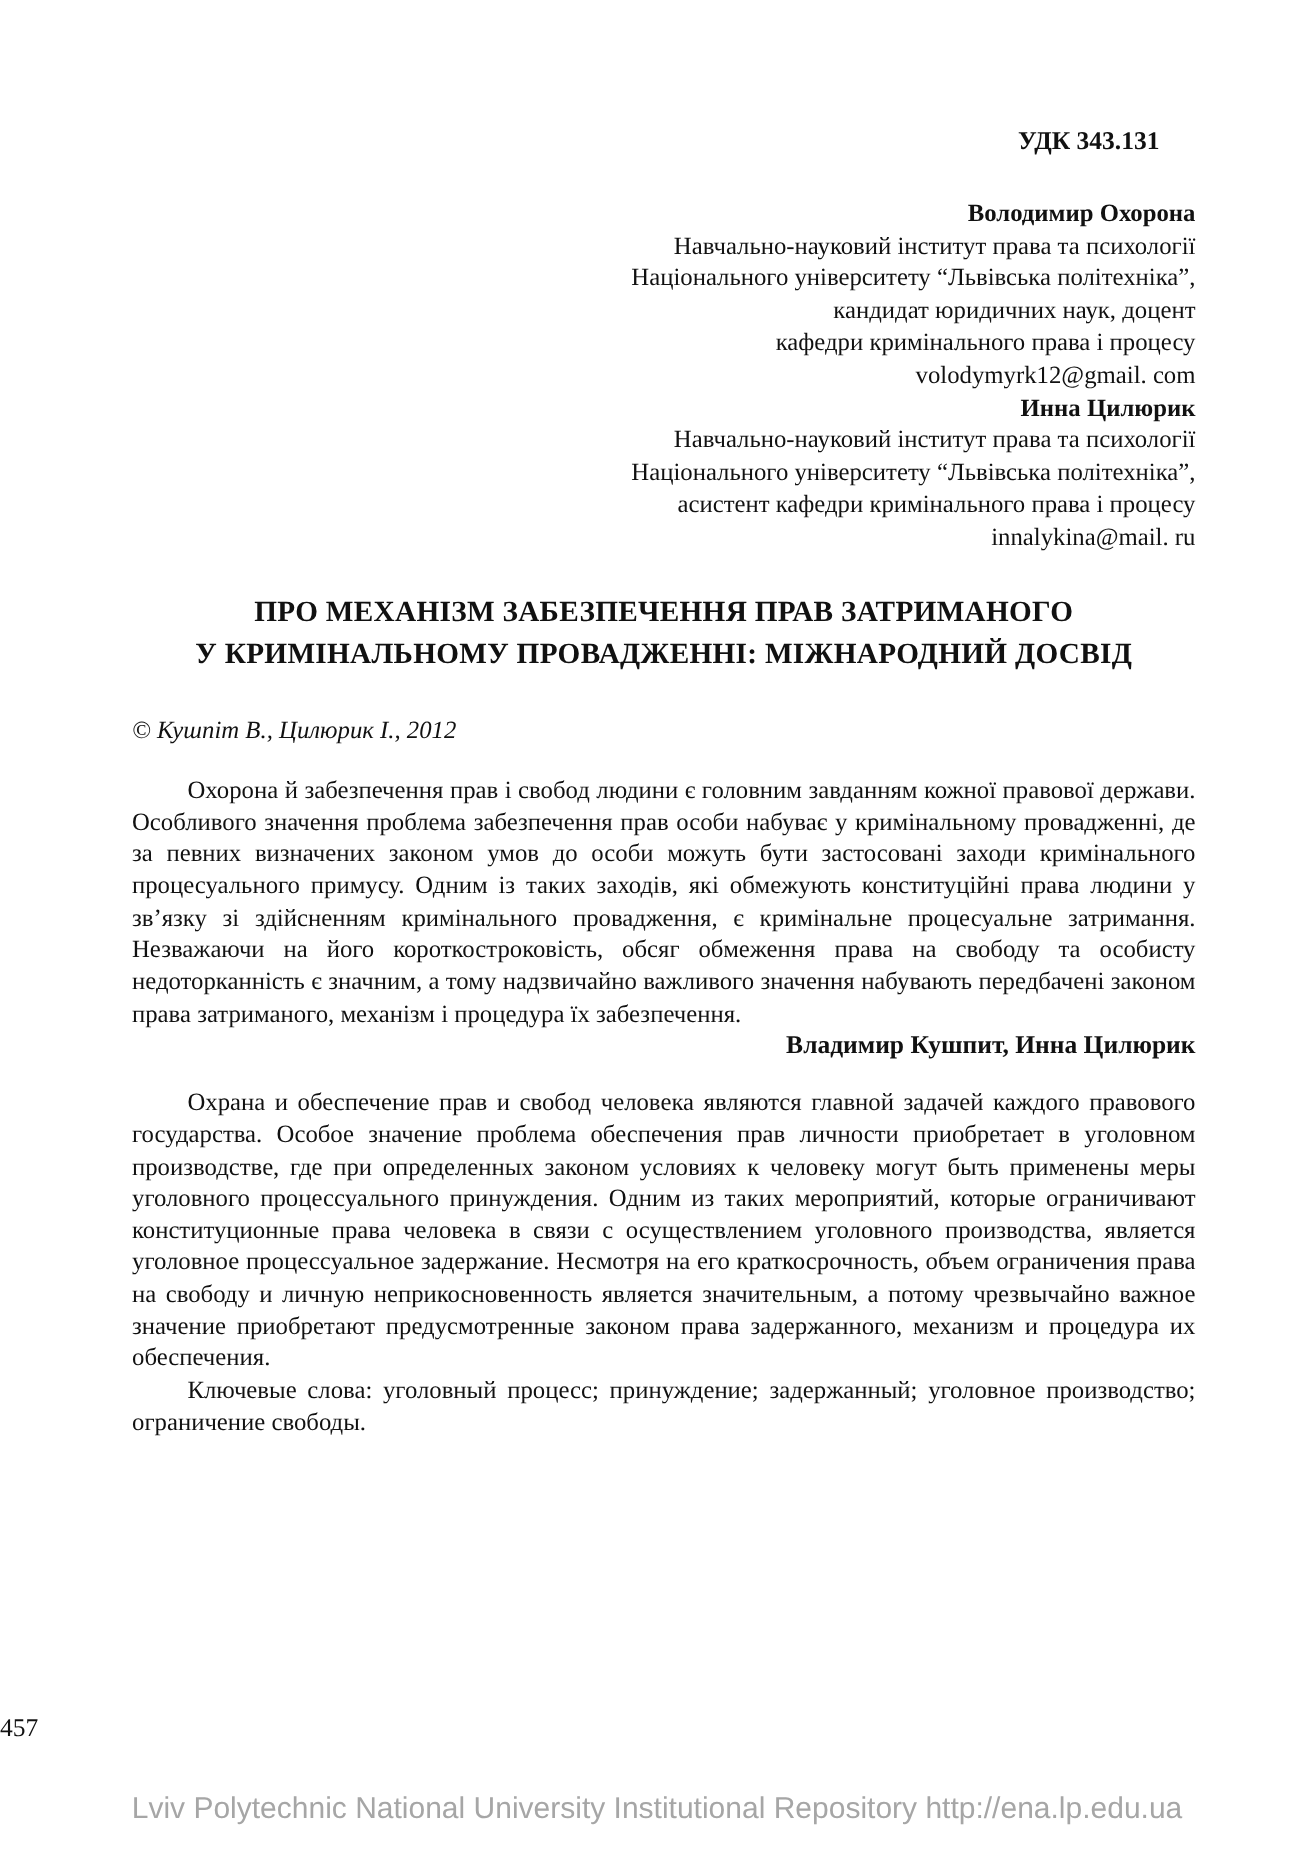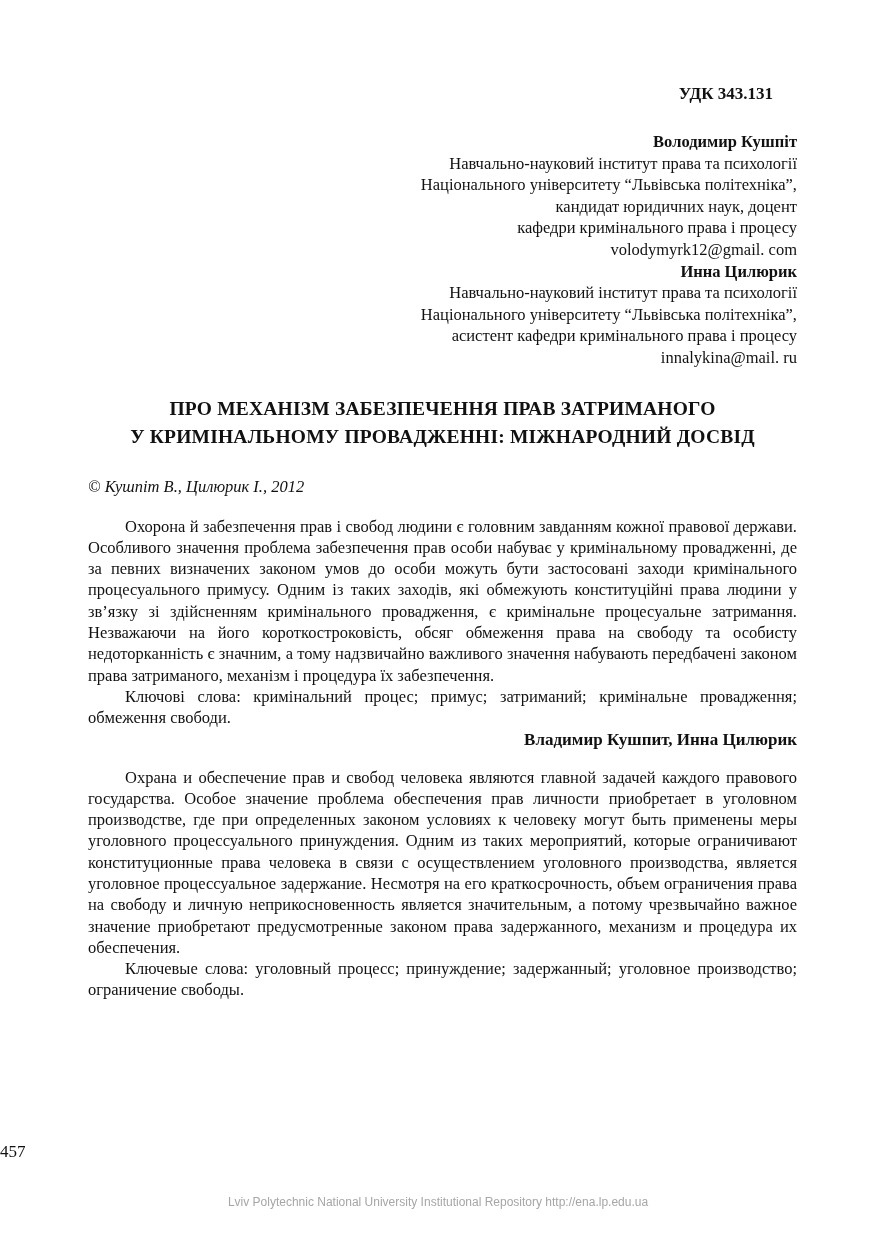--- a/index.html
+++ b/index.html
@@ -81,51 +81,50 @@
     font-size: 17px;
     color: #111111;
   }
   .repo-footer {
     position: absolute;
     left: 0;
     right: 0;
     top: 1195px;
     text-align: center;
     font-family: "Liberation Sans", sans-serif;
-    font-size: 12px;
+    font-size: 20px;
     color: #a6a6a6;
   }
 </style>
 </head>
 <body>
 
 <div class="page">
 
   <div class="udk">УДК 343.131</div>
 
   <div class="authors">
-    <div class="author-name">Володимир Кушпіт</div>
+    <div class="author-name">Володимир Охорона</div>
     <div class="aff-line">Навчально-науковий інститут права та психології</div>
     <div class="aff-line">Національного університету “Львівська політехніка”,</div>
     <div class="aff-line">кандидат юридичних наук, доцент</div>
     <div class="aff-line">кафедри кримінального права і процесу</div>
     <div class="aff-line">volodymyrk12@gmail. com</div>
     <div class="author-name">Инна Цилюрик</div>
     <div class="aff-line">Навчально-науковий інститут права та психології</div>
     <div class="aff-line">Національного університету “Львівська політехніка”,</div>
     <div class="aff-line">асистент кафедри кримінального права і процесу</div>
     <div class="aff-line">innalykina@mail. ru</div>
   </div>
 
   <h1 class="title-ua"><span>ПРО МЕХАНІЗМ ЗАБЕЗПЕЧЕННЯ ПРАВ ЗАТРИМАНОГО</span><br><span>У КРИМІНАЛЬНОМУ ПРОВАДЖЕННІ: МІЖНАРОДНИЙ ДОСВІД</span></h1>
 
   <div class="copyright">© Кушпіт В., Цилюрик І., 2012</div>
 
   <p class="abstract">Охорона й забезпечення прав і свобод людини є головним завданням кожної правової держави. Особливого значення проблема забезпечення прав особи набуває у кримінальному провадженні, де за певних визначених законом умов до особи можуть бути застосовані заходи кримінального процесуального примусу. Одним із таких заходів, які обмежують конституційні права людини у зв’язку зі здійсненням кримінального провадження, є кримінальне процесуальне затримання. Незважаючи на його короткостроковість, обсяг обмеження права на свободу та особисту недоторканність є значним, а тому надзвичайно важливого значення набувають передбачені законом права затриманого, механізм і процедура їх забезпечення.</p>
-  <p class="abstract keywords">Ключові слова: кримінальний процес; примус; затриманий; кримінальне провадження; обмеження свободи.</p>
 
   <div class="authors-ru">Владимир Кушпит, Инна Цилюрик</div>
 
 
   <p class="abstract ru-first">Охрана и обеспечение прав и свобод человека являются главной задачей каждого правового государства. Особое значение проблема обеспечения прав личности приобретает в уголовном производстве, где при определенных законом условиях к человеку могут быть применены меры уголовного процессуального принуждения. Одним из таких мероприятий, которые ограничивают конституционные права человека в связи с осуществлением уголовного производства, является уголовное процессуальное задержание. Несмотря на его краткосрочность, объем ограничения права на свободу и личную неприкосновенность является значительным, а потому чрезвычайно важное значение приобретают предусмотренные законом права задержанного, механизм и процедура их обеспечения.</p>
   <p class="abstract keywords">Ключевые слова: уголовный процесс; принуждение; задержанный; уголовное производство; ограничение свободы.</p>
 
   <div class="page-number">457</div>
 
   <div class="repo-footer">Lviv Polytechnic National University Institutional Repository http://ena.lp.edu.ua</div>

